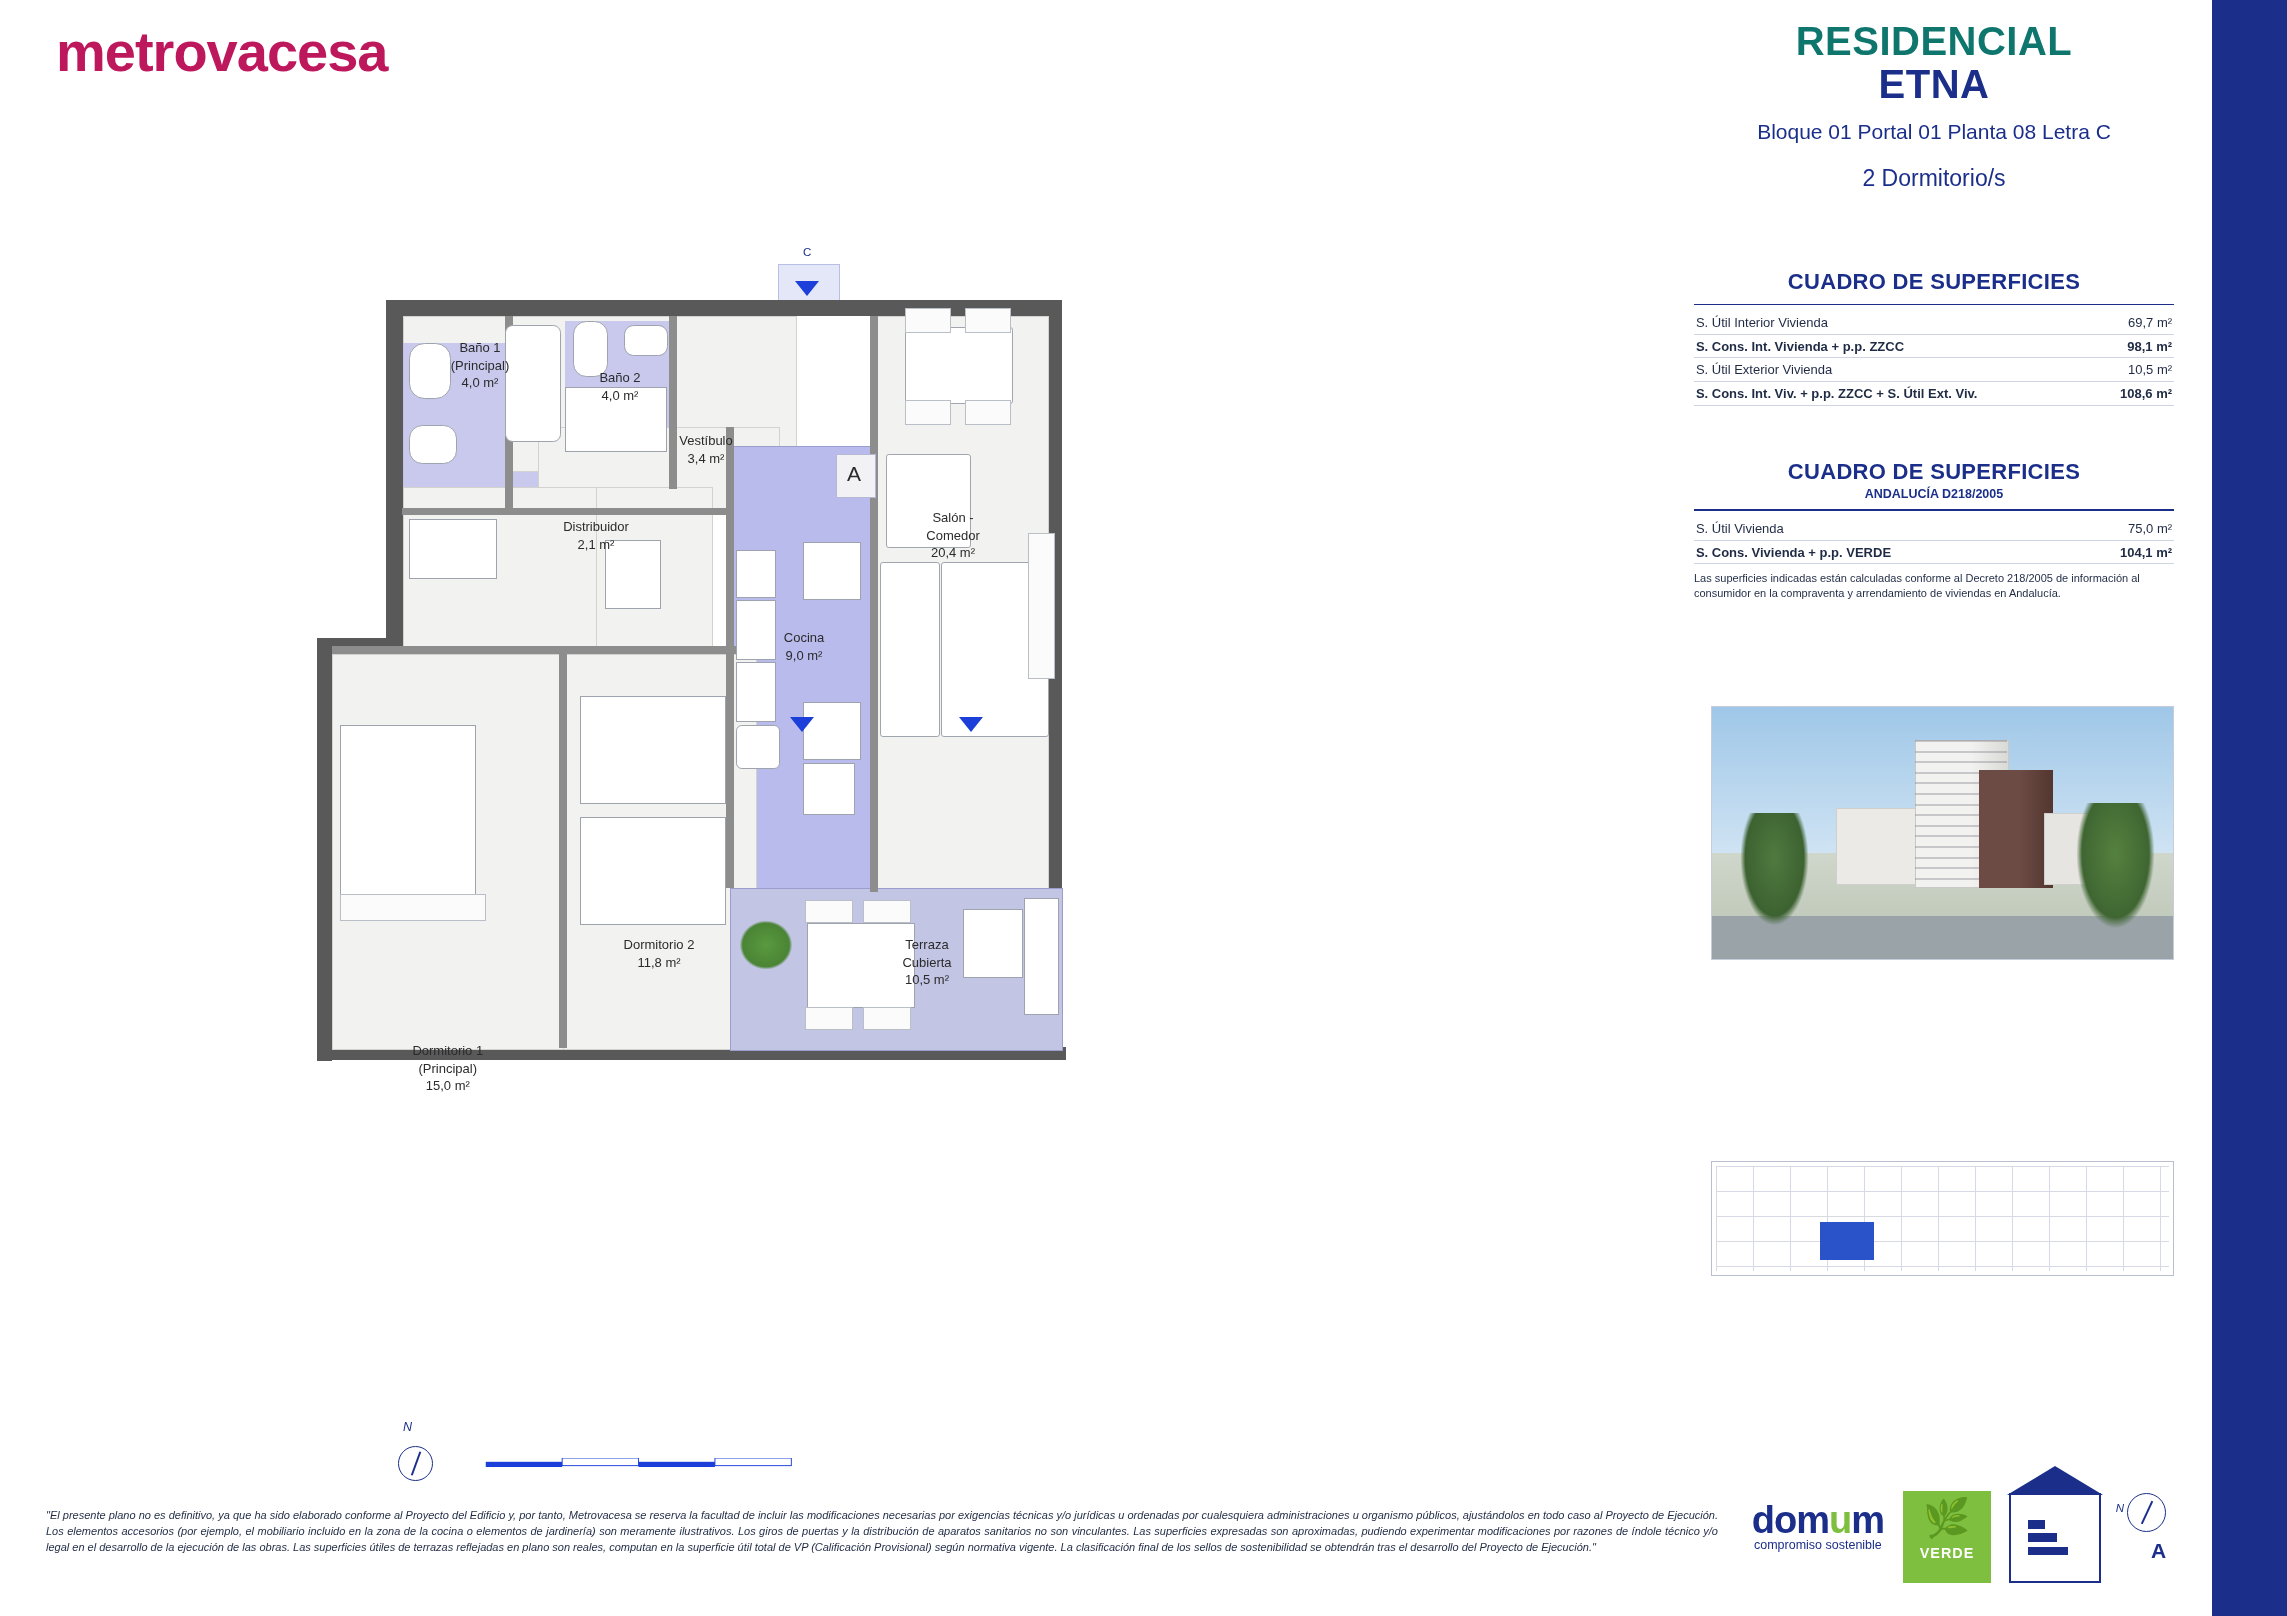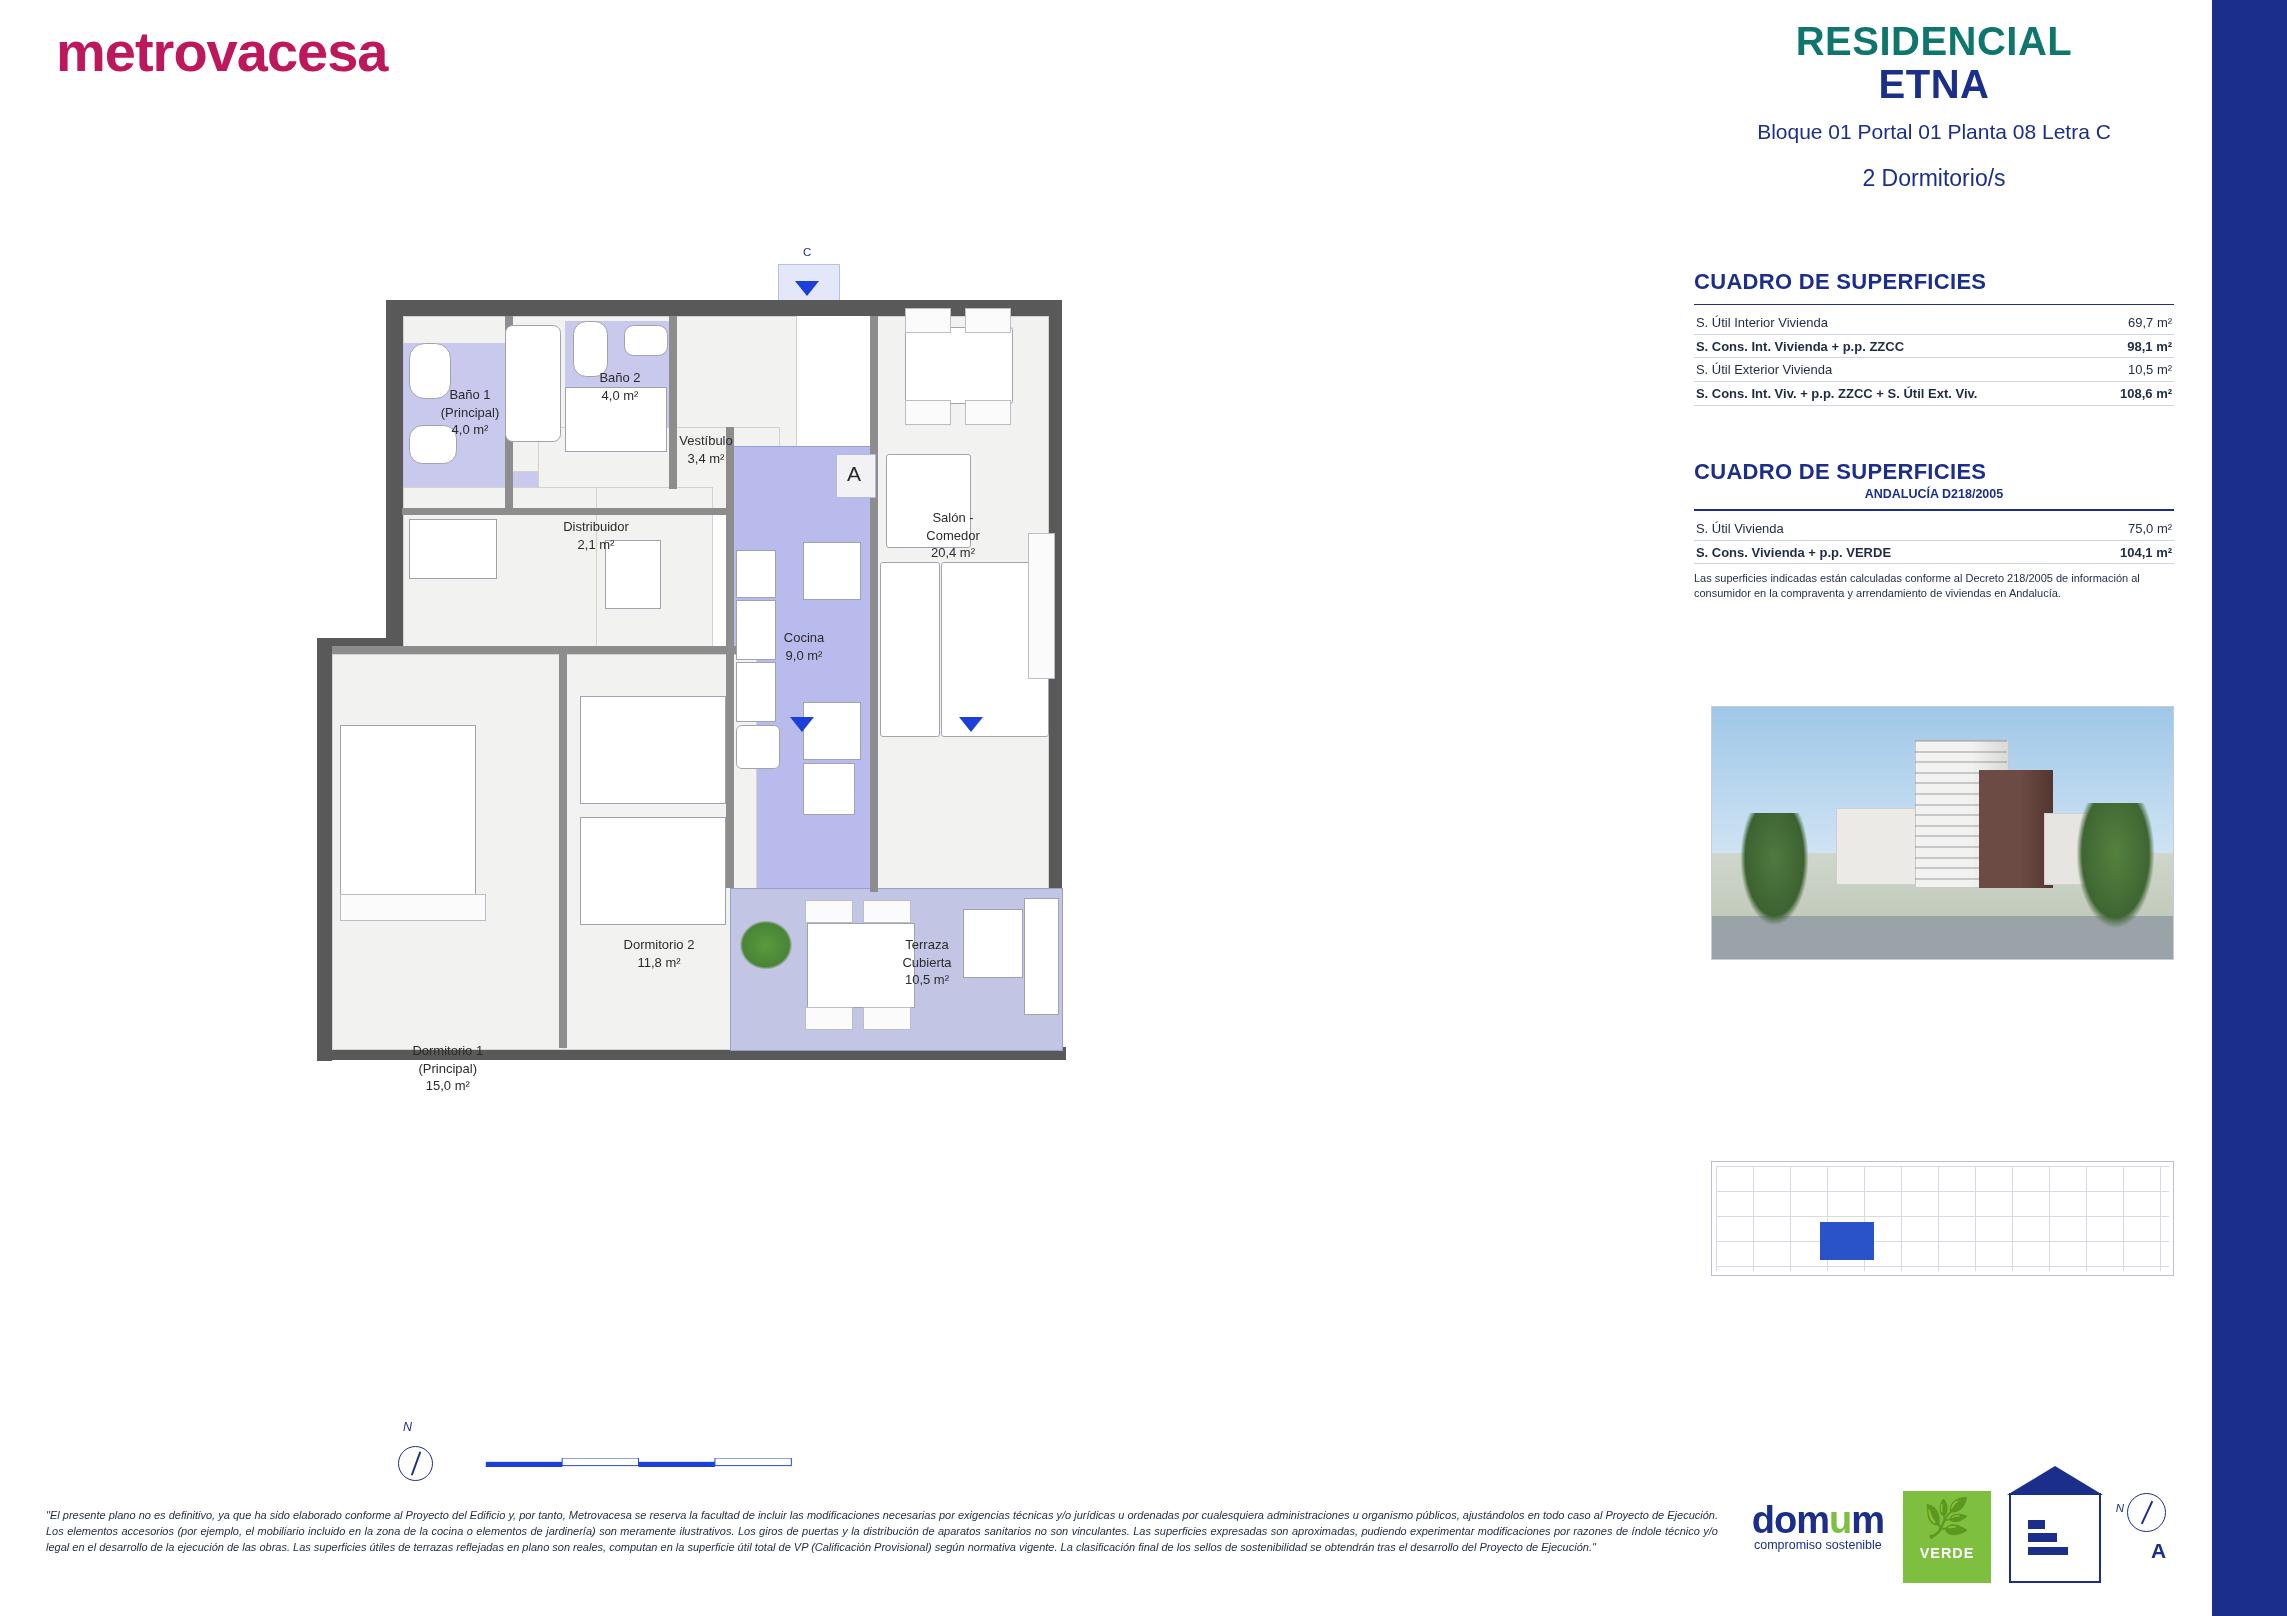--- a/index.html
+++ b/index.html
@@ -32,21 +32,21 @@
     margin-top:13.4px;font-size:21px;color:#1b2f8a;
   }
   .title-rooms{
     margin-top:21px;font-size:23px;color:#1b2f8a;
   }
   
   .panel{
     position:absolute;right:113px;width:480px;
   }
   .panel-title{
-    font-size:22px;font-weight:bold;color:#1b2f8a;letter-spacing:0.3px;
+    text-align:center;font-size:22px;font-weight:bold;color:#1b2f8a;letter-spacing:0.3px;
   }
   .panel-subtitle{
     text-align:center;font-size:12.5px;font-weight:bold;color:#1b2f8a;margin-top:1.9px;
   }
   .rule{
     height:1.9px;background:#1b2f8a;margin:8.6px 0 5.8px 0;
   }
   .row{
     display:flex;justify-content:space-between;font-size:13px;color:#1f2a44;
     padding:3.8px 1.9px;border-bottom:1px solid #cfd4e4;
@@ -325,21 +325,21 @@
   <div class="furn-lt" style="left:546px;top:724px;width:46px;height:21px;"></div>
   <div class="furn" style="left:646px;top:626px;width:58px;height:67px;"></div>
   <div class="furn" style="left:707px;top:615px;width:33px;height:115px;"></div>
 
   <div class="arrow" style="left:473px;top:434px;"></div>
   <div class="arrow" style="left:642px;top:434px;"></div>
 
   <div style="position:absolute;left:519px;top:171px;width:38px;height:42px;border:1px solid #b5b8d6;background:#f2f2f5;"></div>
   <div style="position:absolute;left:530px;top:179px;font-size:21px;color:#2b2b2b;">A</div>
 
-  <div class="roomlabel" style="left:81px;top:56px;width:144px;margin-top:47px;">
+  <div class="roomlabel" style="left:91px;top:56px;width:144px;">
     <span>Baño 1</span><br>
     <span>(Principal)</span><br>
     <span>4,0 m²</span>
   </div>
   <div class="roomlabel" style="left:231px;top:86px;width:144px;">
     <span>Baño 2</span><br>
     <span>4,0 m²</span>
   </div>
   <div class="roomlabel" style="left:317px;top:149px;width:144px;">
     <span>Vestíbulo</span><br>

